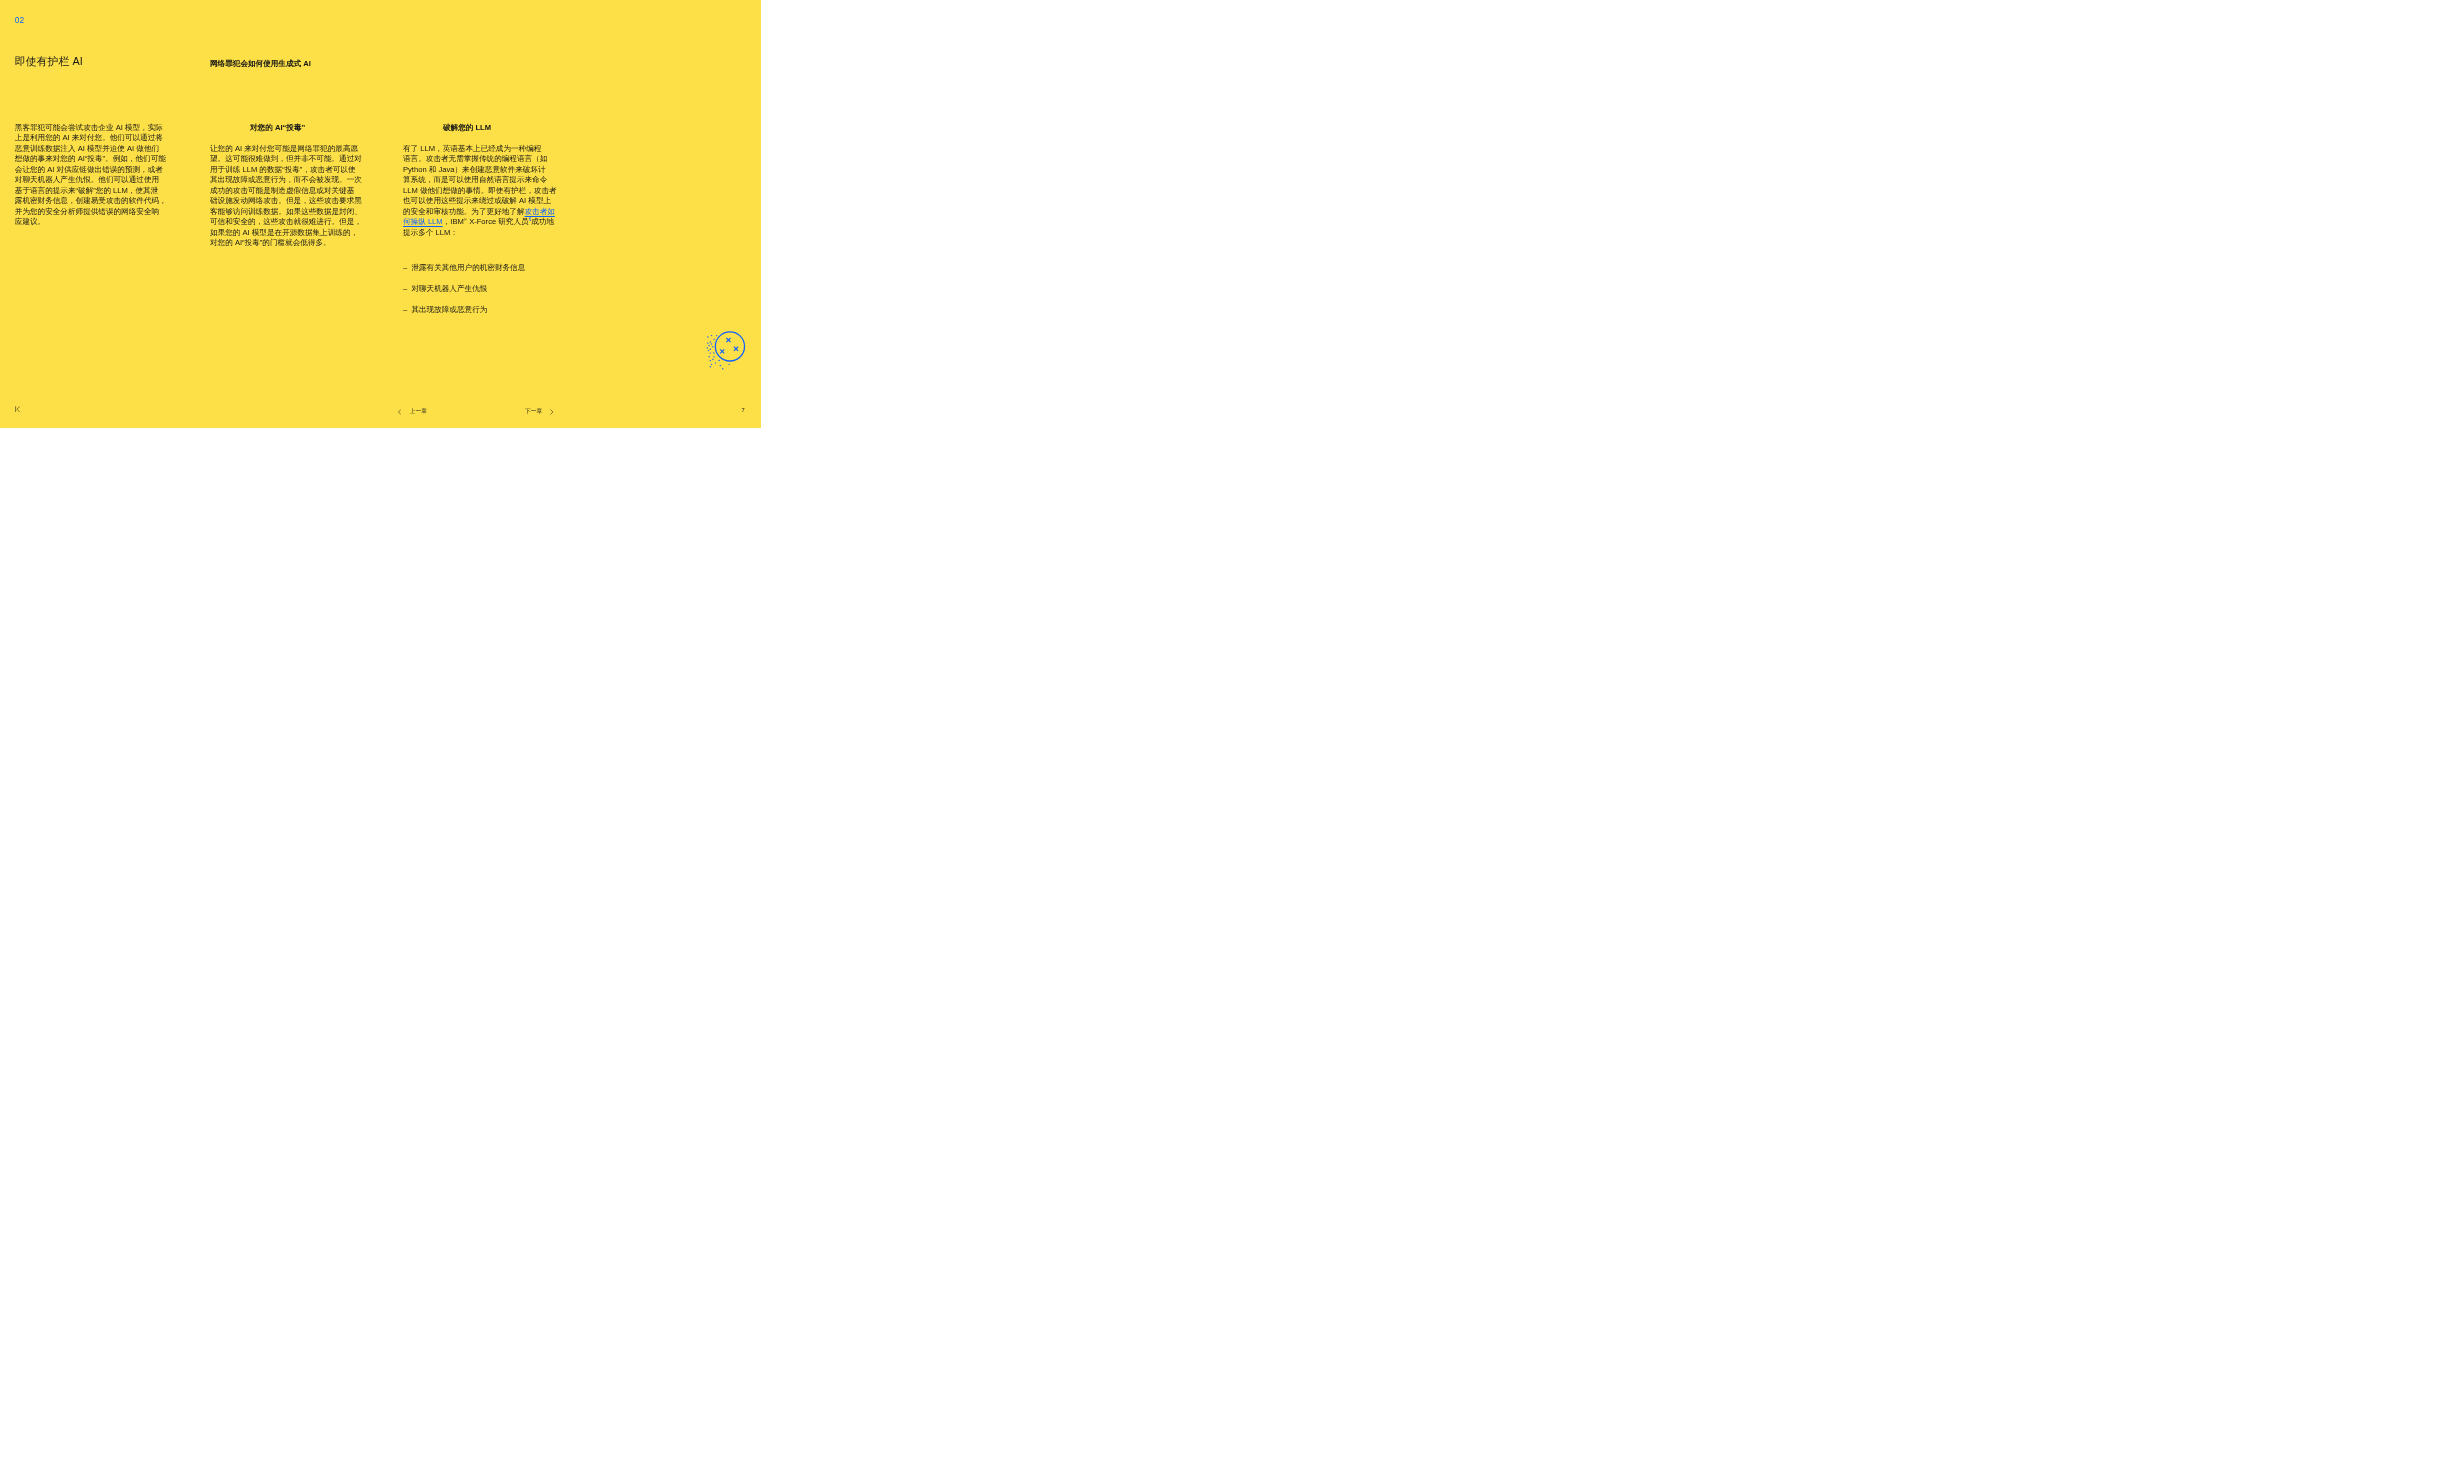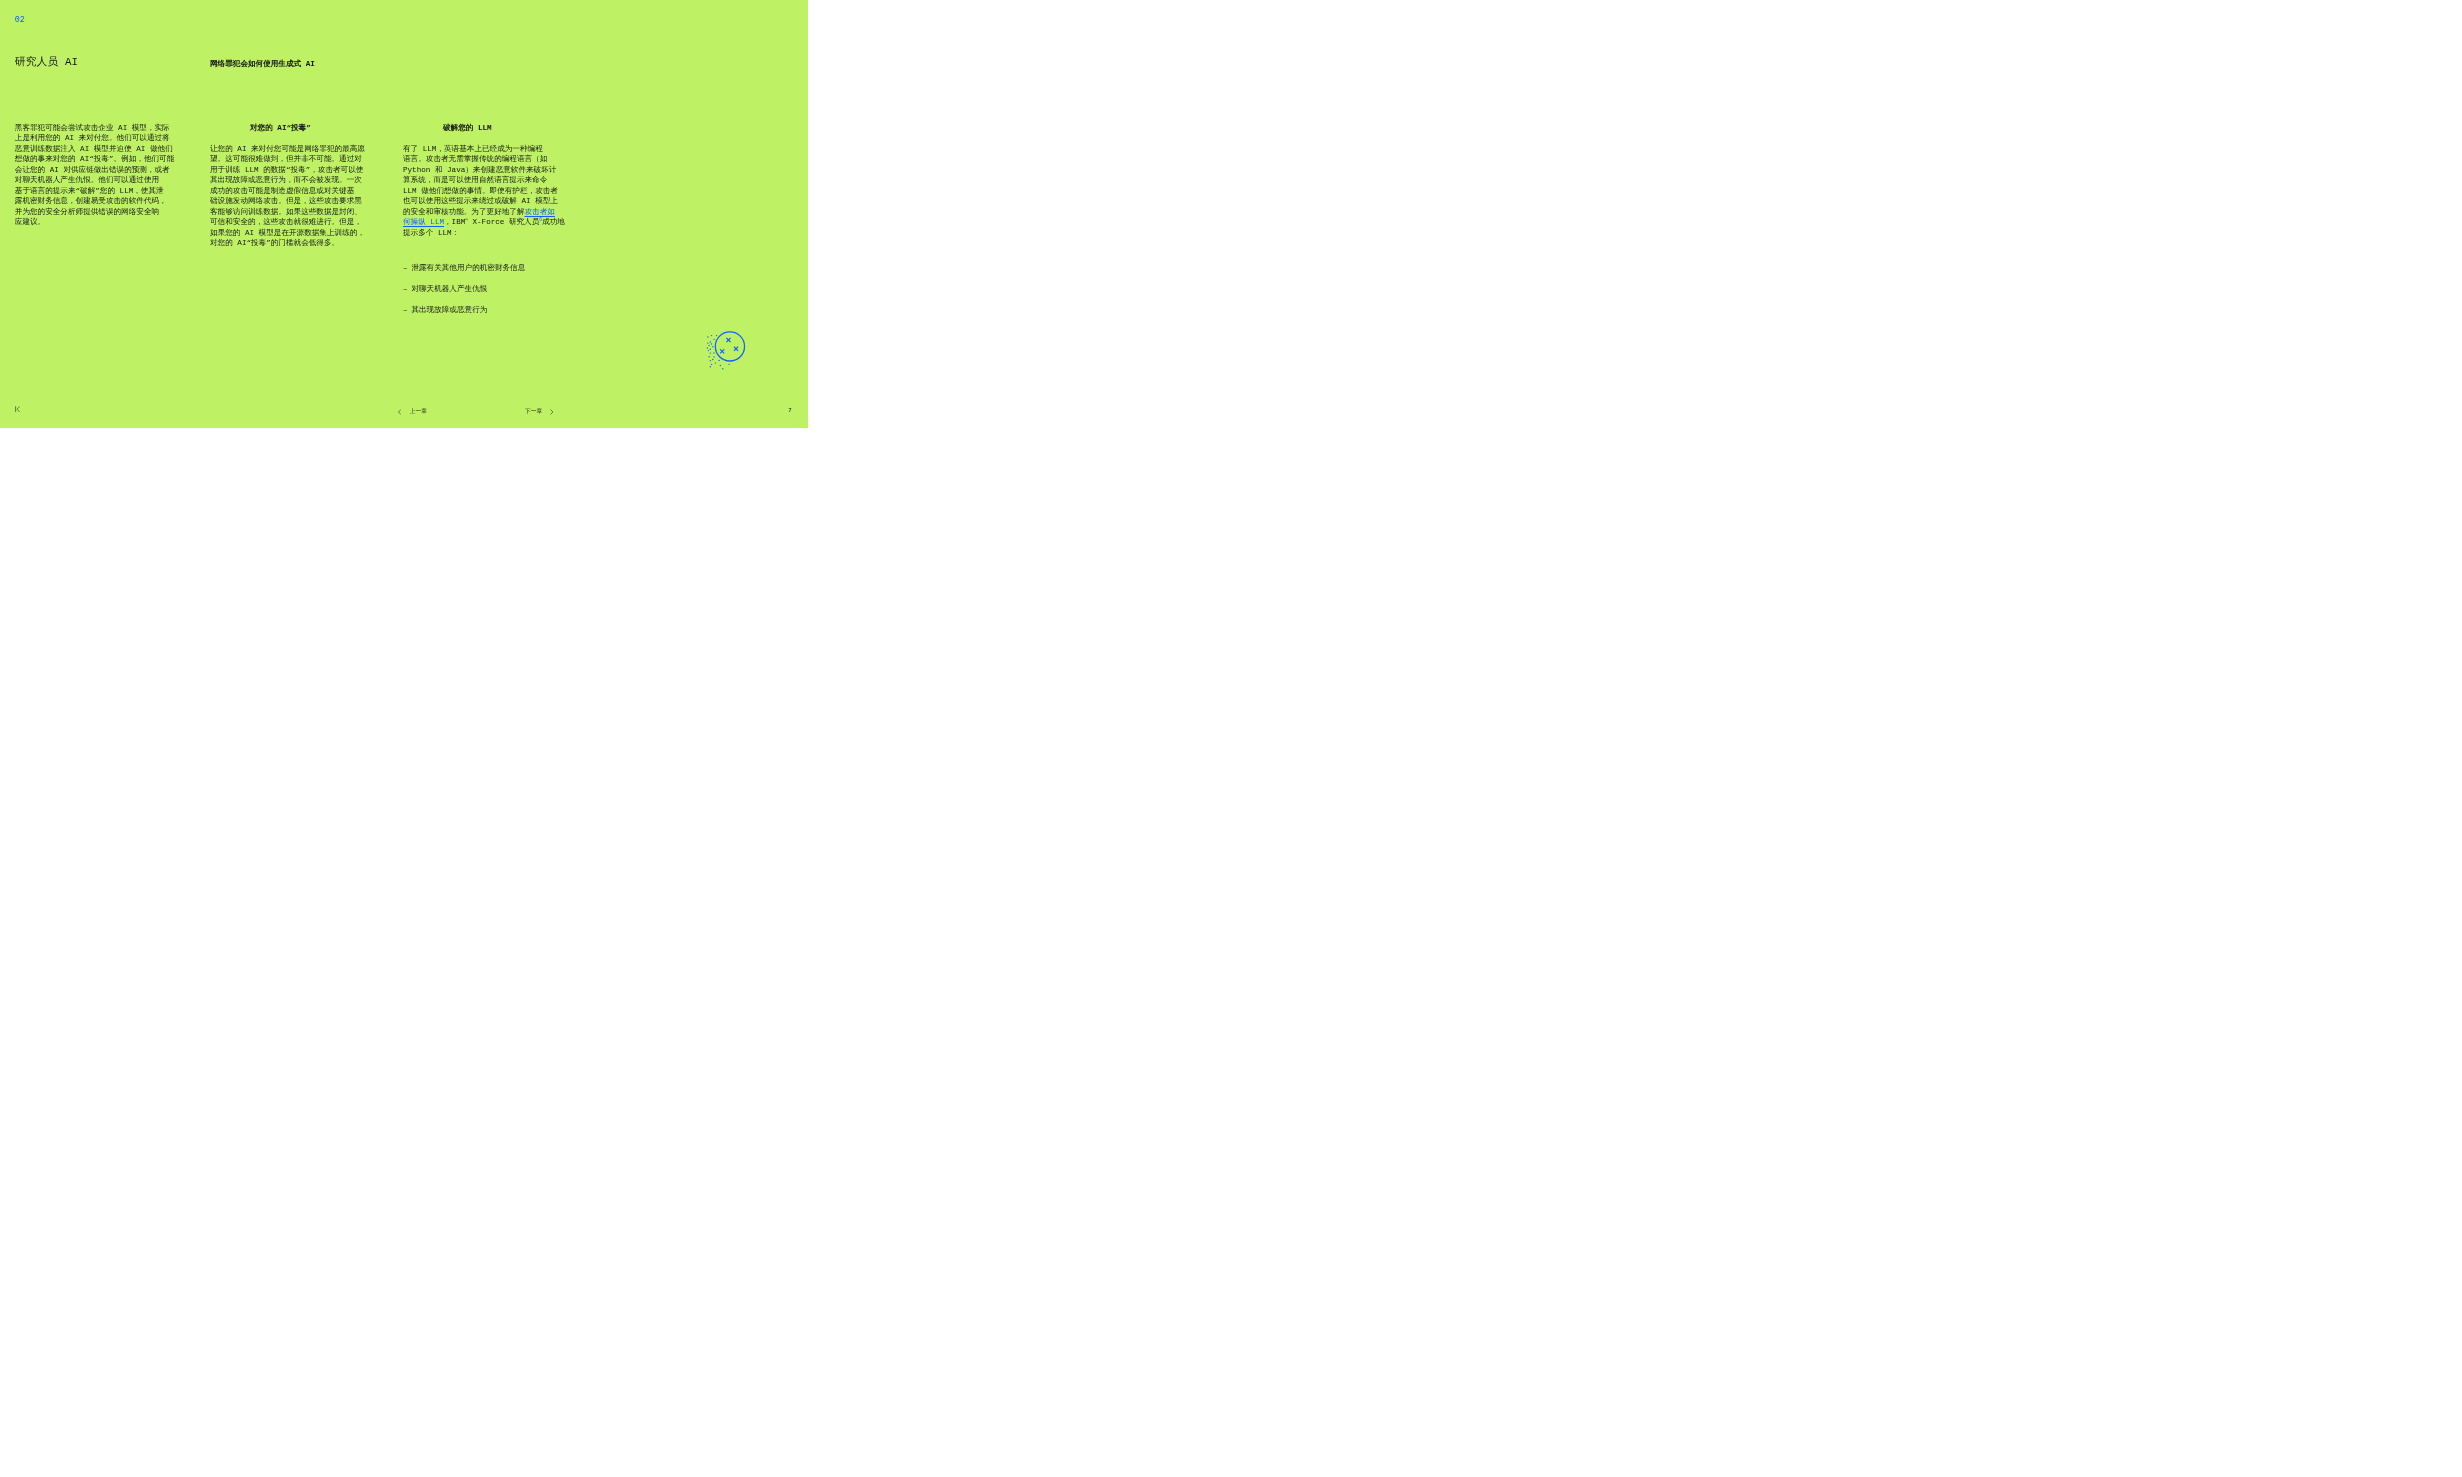--- a/index.html
+++ b/index.html
@@ -1,24 +1,23 @@
 <!DOCTYPE html>
 <html style="font-size:7.9px"><head>
 <meta charset="utf-8">
 <style>
   html, body { margin: 0; padding: 0; background: #ffffff; }
   .canvas {
     position: relative;
     width: 761px;
     height: 428px;
-    background: #bef264;
-    font-family: Liberation Mono, monospace;
+    background: #fde047;
+    font-family: Liberation Sans, sans-serif;
     color: #161616;
     overflow: hidden;
-    padding-left: 47px;
   }
 
   
   .chapter-num {
     position: absolute; left: 14.8px; top: 14.8px;
     font-size: 8.4px; font-weight: 400; color: #0f62fe;
   }
   .doc-title {
     position: absolute; left: 210px; top: 15.3px;
     font-size: 7.6px; font-weight: 600; color: #161616; margin-top: 44px;
@@ -75,21 +74,21 @@
   .deco { position: absolute; left: 702px; top: 327px; }
 </style>
 </head>
 <body>
 
 <div class="canvas">
 
   <div class="chapter-num">02</div>
   <div class="doc-title">网络罪犯会如何使用生成式 AI</div>
 
-  <div class="section-heading">研究人员 AI</div>
+  <div class="section-heading">即使有护栏 AI</div>
 
   <div class="col col-1">
     <div class="col-body">黑客罪犯可能会尝试攻击企业 AI 模型，实际
 上是利用您的 AI 来对付您。他们可以通过将
 恶意训练数据注入 AI 模型并迫使 AI 做他们
 想做的事来对您的 AI“投毒”。例如，他们可能
 会让您的 AI 对供应链做出错误的预测，或者
 对聊天机器人产生仇恨。他们可以通过使用
 基于语言的提示来“破解”您的 LLM，使其泄
 露机密财务信息，创建易受攻击的软件代码，

